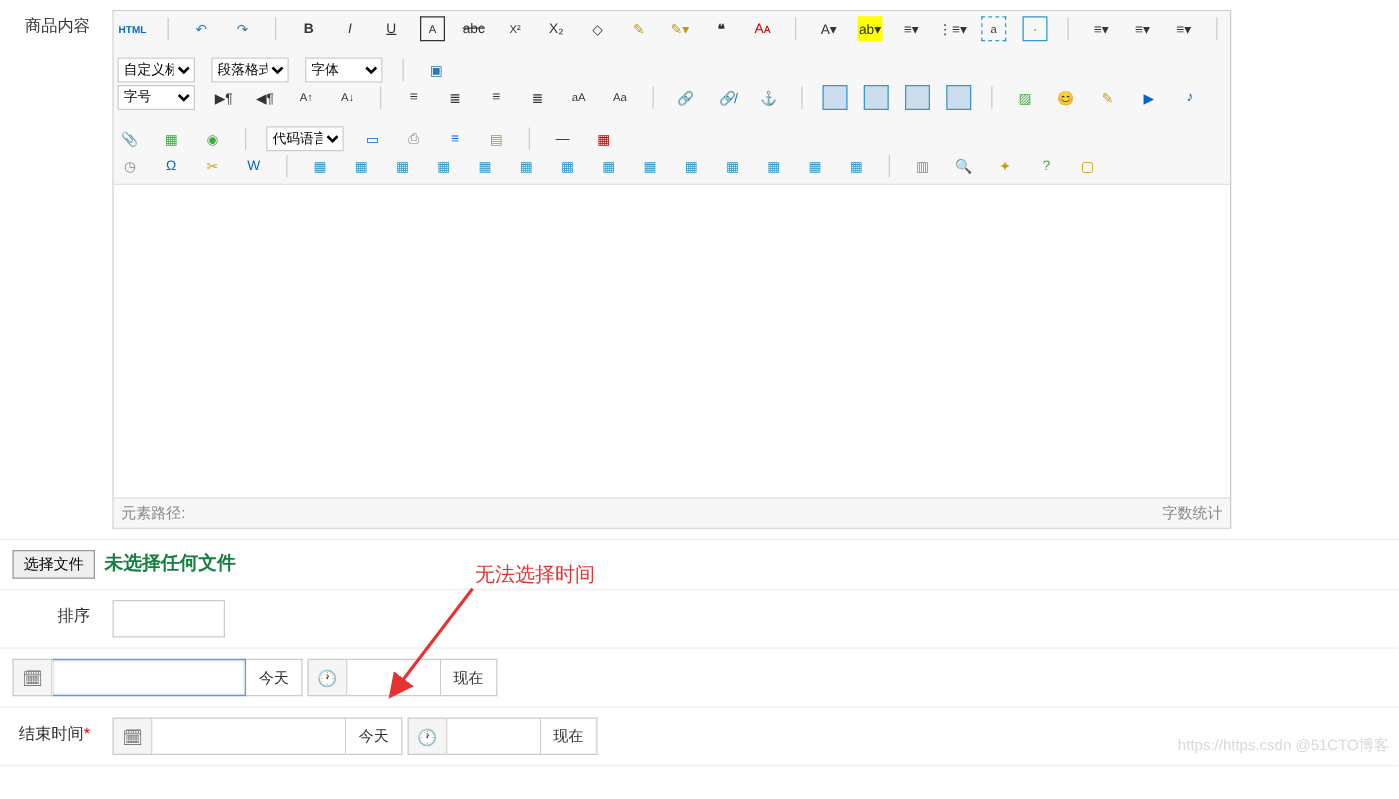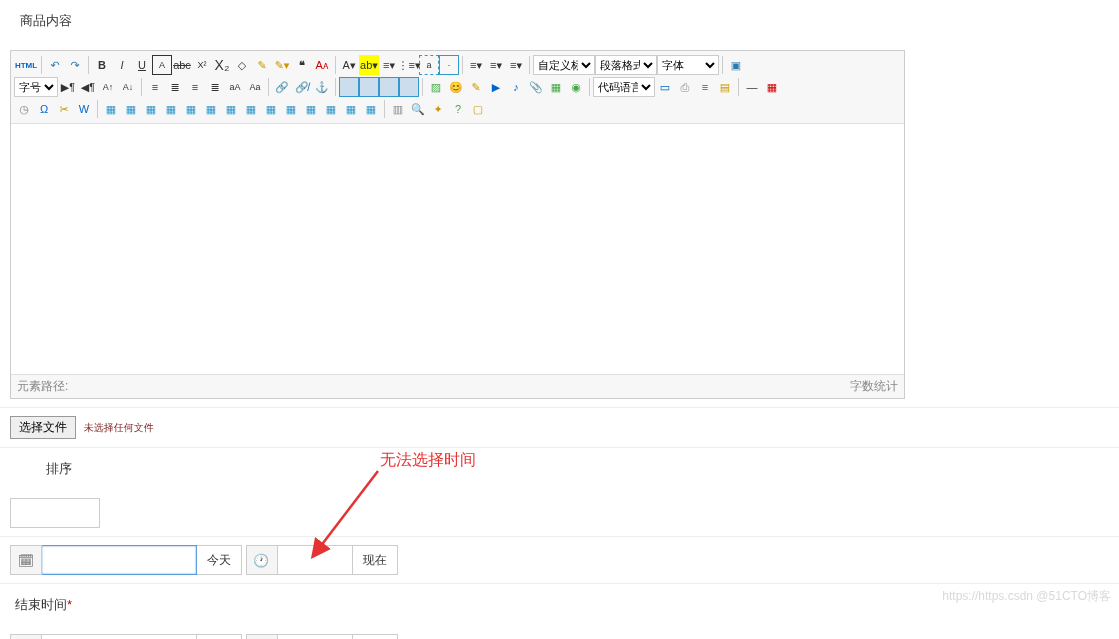--- a/index.html
+++ b/index.html
@@ -1,30 +1,30 @@
 <!DOCTYPE html>
 <html><head>
 <meta charset="utf-8">
 <style>
 * { box-sizing: border-box; margin: 0; padding: 0; }
 body { font-family: "Microsoft YaHei", Arial, sans-serif; font-size: 13px; color: #333; background: #fff; width: 1119px; height: 639px; position: relative; overflow: hidden; }
-.form-row { display: flex; border-bottom: 1px solid #eee; flex-direction: column; }
+.form-row { display: flex; border-bottom: 1px solid #eee; }
 .form-label { width: 80px; text-align: right; padding: 12px 8px 12px 0; color: #333; flex-shrink: 0; }
 .form-label .req { color: #c00; }
 .form-content { flex: 1; padding: 8px 10px; }
 .editor-wrap { border: 1px solid #ccc; background: #fff; width: 895px; }
 .toolbar { background: #f7f7f7; border-bottom: 1px solid #e0e0e0; padding: 3px; }
-.toolbar-row { display: flex; flex-wrap: wrap; align-items: center; gap: 0; padding: 1px 0; }
+.toolbar-row { display: flex; flex-wrap: wrap; align-items: center; gap: 13px; padding: 1px 0; }
 .tbtn { width: 20px; height: 20px; display: inline-flex; align-items: center; justify-content: center; font-size: 11px; cursor: pointer; border: 1px solid transparent; }
 .tsep { width: 1px; height: 18px; background: #ccc; margin: 0 3px; }
 .tsel { height: 20px; font-size: 11px; border: 1px solid #ccc; background: #fff; }
 .editor-body { height: 250px; background: #fff; }
 .editor-footer { display: flex; justify-content: space-between; border-top: 1px solid #e0e0e0; padding: 3px 6px; font-size: 12px; color: #888; background: #f7f7f7; align-items: center; }
 .file-btn { border: 1px solid #999; background: #efefef; padding: 2px 8px; font-size: 12px; cursor: pointer; }
-.file-txt { margin-left: 4px; color: #7f1d1d; font-size: 10px; }
+.file-txt { margin-left: 4px; color: #15803d; font-size: 15px; font-weight: bold; }
 .sort-input { width: 90px; height: 30px; border: 1px solid #ccc; padding: 0 6px; }
 .dt-group { display: inline-flex; align-items: stretch; height: 30px; vertical-align: middle; }
 .dt-addon { border: 1px solid #ccc; background: #f5f5f5; display: flex; align-items: center; justify-content: center; width: 32px; font-size: 13px; color: #555; }
 .dt-input { border: 1px solid #ccc; border-left: none; width: 155px; padding: 0 6px; }
 .dt-input.focus { border-color: #5b9dd9; box-shadow: inset 0 0 2px #5b9dd9; }
 .dt-link { border: 1px solid #ccc; border-left: none; background: #fff; padding: 0 10px; display: flex; align-items: center; font-size: 12px; color: #333; cursor: pointer; }
 .dt-gap { width: 10px; }
 .time-input { border: 1px solid #ccc; border-left: none; width: 75px; padding: 0 6px; }
 .annotation { position: absolute; color: #e53333; font-size: 16px; left: 380px; top: 450px; pointer-events: none; }
 .arrow-svg { position: absolute; left: 310px; top: 465px; pointer-events: none; }
@@ -44,21 +44,21 @@
           <span class="tsep"></span>
           <span class="tbtn" style="color:#2a7ab0">↶</span>
           <span class="tbtn" style="color:#2a7ab0">↷</span>
           <span class="tsep"></span>
           <span class="tbtn" style="font-weight:bold">B</span>
           <span class="tbtn" style="font-style:italic">I</span>
           <span class="tbtn" style="text-decoration:underline">U</span>
           <span class="tbtn" style="border:1px solid #333;font-size:9px">A</span>
           <span class="tbtn" style="text-decoration:line-through">abc</span>
           <span class="tbtn" style="font-size:9px">X²</span>
-          <span class="tbtn" style="font-size:14px">X₂</span>
+          <span class="tbtn" style="font-size:11px">X₂</span>
           <span class="tbtn">◇</span>
           <span class="tbtn" style="color:#c90">✎</span>
           <span class="tbtn" style="color:#c90">✎▾</span>
           <span class="tbtn" style="font-weight:bold">❝</span>
           <span class="tbtn" style="color:#c00">Aᴀ</span>
           <span class="tsep"></span>
           <span class="tbtn">A▾</span>
           <span class="tbtn" style="background:#ff0">ab▾</span>
           <span class="tbtn">≡▾</span>
           <span class="tbtn">⋮≡▾</span>
@@ -70,21 +70,21 @@
           <span class="tbtn">≡▾</span>
           <span class="tsep"></span>
           <select class="tsel" style="width:62px"><option>自定义标</option></select>
           <select class="tsel" style="width:62px"><option>段落格式</option></select>
           <select class="tsel" style="width:62px"><option>字体</option></select>
           <span class="tsep"></span>
           <span class="tbtn" style="color:#2a7ab0">▣</span>
         </div>
 
         <div class="toolbar-row">
-          <select class="tsel" style="width:44px"><option>字号</option></select>
+          <select class="tsel" style="width:62px"><option>字号</option></select>
           <span class="tbtn">▶¶</span>
           <span class="tbtn">◀¶</span>
           <span class="tbtn" style="font-size:9px">A↑</span>
           <span class="tbtn" style="font-size:9px">A↓</span>
           <span class="tsep"></span>
           <span class="tbtn">≡</span>
           <span class="tbtn">≣</span>
           <span class="tbtn">≡</span>
           <span class="tbtn">≣</span>
           <span class="tbtn" style="font-size:9px">aA</span>

